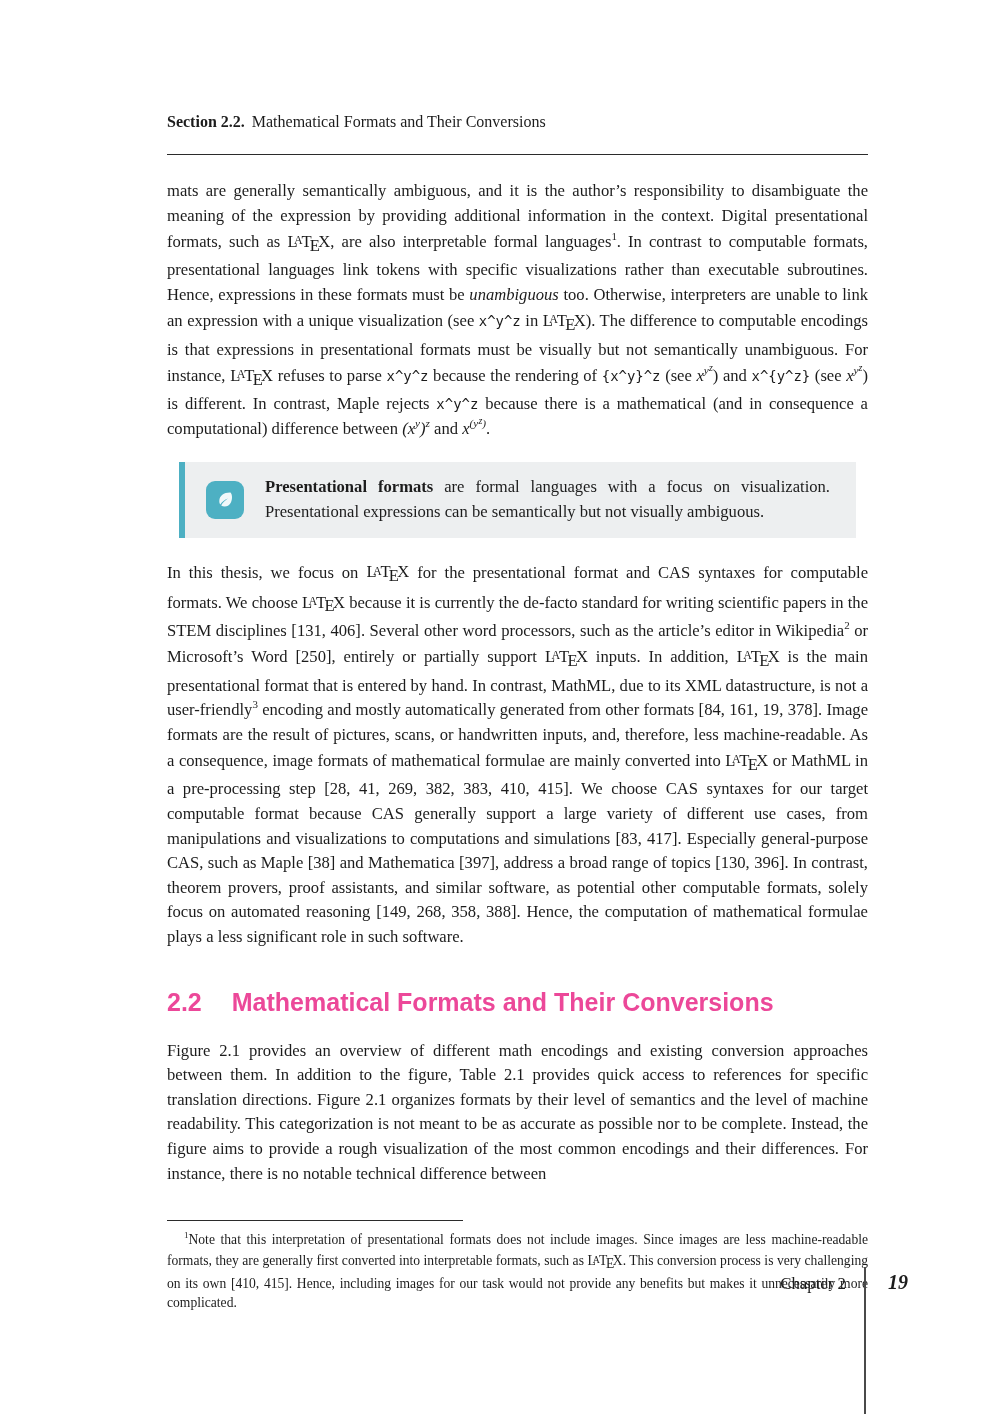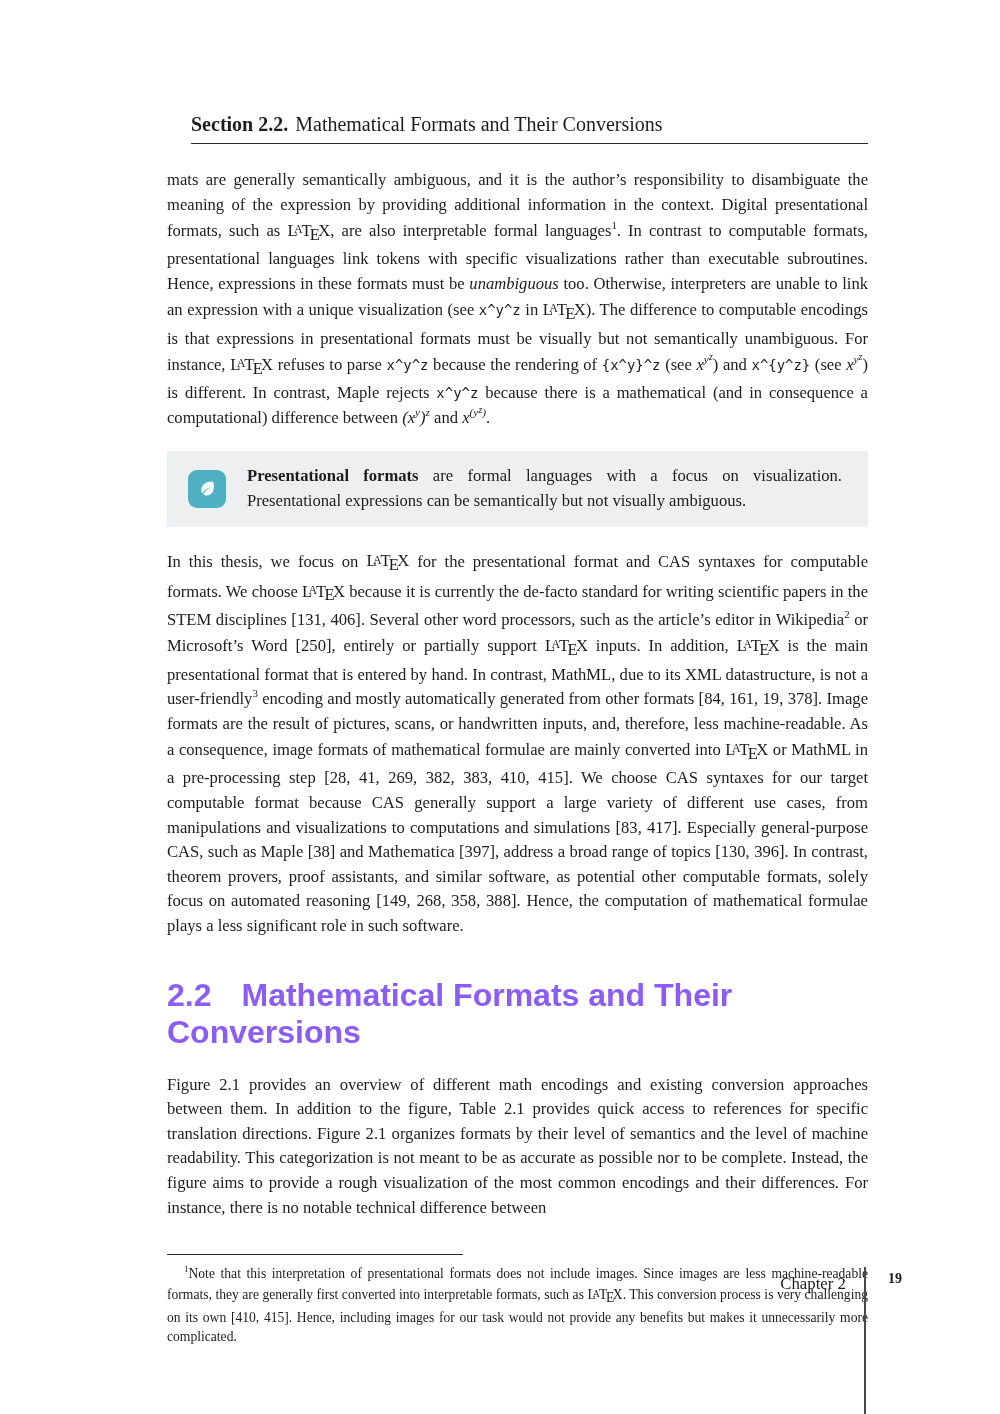--- a/index.html
+++ b/index.html
@@ -1,36 +1,36 @@
 <!DOCTYPE html>
 <html><head>
 <meta charset="utf-8">
 <style>
   html,body{margin:0;padding:0;background:#ffffff;}
   .page{position:relative;width:1000px;height:1414px;background:#ffffff;overflow:hidden;
         font-family:"Liberation Serif",serif;color:#1c1c1c;}
   .content{position:absolute;left:167px;top:113px;width:701px;}
 
-  .running-header{font-size:20px;padding-bottom:7px;border-bottom:1.6px solid #2b2b2b;margin-left:24px;}
+  .running-header{font-size:16px;padding-bottom:23px;border-bottom:1.6px solid #2b2b2b;}
   .rh-bold{font-weight:bold;margin-right:7px;}
 
   .body-par{font-size:16.6px;line-height:24.6px;text-align:justify;margin:0;}
   .par-1{margin-top:24px;}
   .par-2{margin-top:0;}
   .par-3{margin-top:4px;}
 
-  .callout{display:flex;margin:21px 0;flex-direction:column;}
+  .callout{display:flex;margin:21px 12px;}
   .callout-bar{width:6px;flex:none;}
   .callout-body{flex:1;display:flex;align-items:center;gap:21px;padding:13px 26px 13px 21px;}
   .callout-icon{width:38px;height:38px;border-radius:9px;flex:none;
                 display:flex;align-items:center;justify-content:center;}
   .callout-text{font-size:16.6px;line-height:24.6px;text-align:justify;margin:0;}
 
-  .section-heading{font-family:"Liberation Sans",sans-serif;font-weight:bold;font-size:32px;
-                   margin:38px 0 22px 0;color:#8b5cf6;}
+  .section-heading{font-family:"Liberation Sans",sans-serif;font-weight:bold;font-size:25px;
+                   margin:38px 0 22px 0;color:#ec4899;}
   .sh-num{margin-right:30px;}
 
   .footnotes{margin-top:34px;}
   .footnote-rule{width:296px;border-top:1.3px solid #2b2b2b;margin-bottom:9px;}
   .footnote{font-size:13.6px;line-height:19.6px;text-align:justify;margin:0;text-indent:17px;}
 
   
   .run-i{font-style:italic;}
   .run-b{font-weight:bold;}
   .run-mono{font-family:"DejaVu Sans Mono",monospace;font-size:0.84em;}
@@ -42,21 +42,21 @@
 
   
   .latex .lx-a{font-size:0.72em;vertical-align:0.24em;margin:0 -0.1em 0 -0.3em;}
   .latex .lx-e{vertical-align:-0.22em;margin:0 -0.1em 0 -0.1em;}
 
   
   .footer-block{position:absolute;left:0;top:1271px;width:846px;text-align:right;
                 font-size:16.8px;line-height:26px;}
   .footer-chapter{font-weight:normal;}
   .footer-vrule{position:absolute;left:864px;top:1267px;width:2px;height:147px;background:#4a4a4a;}
-  .page-number{position:absolute;left:888px;top:1271px;font-weight:bold;font-size:14px;}
+  .page-number{position:absolute;left:888px;top:1271px;font-weight:bold;font-size:20px;font-style:italic;}
 </style>
 </head>
 <body>
 
 <div class="page">
   <div class="content">
 
     <div class="running-header">
       <span class="rh-bold">Section 2.2.</span><span>Mathematical Formats and Their Conversions</span>
     </div>

